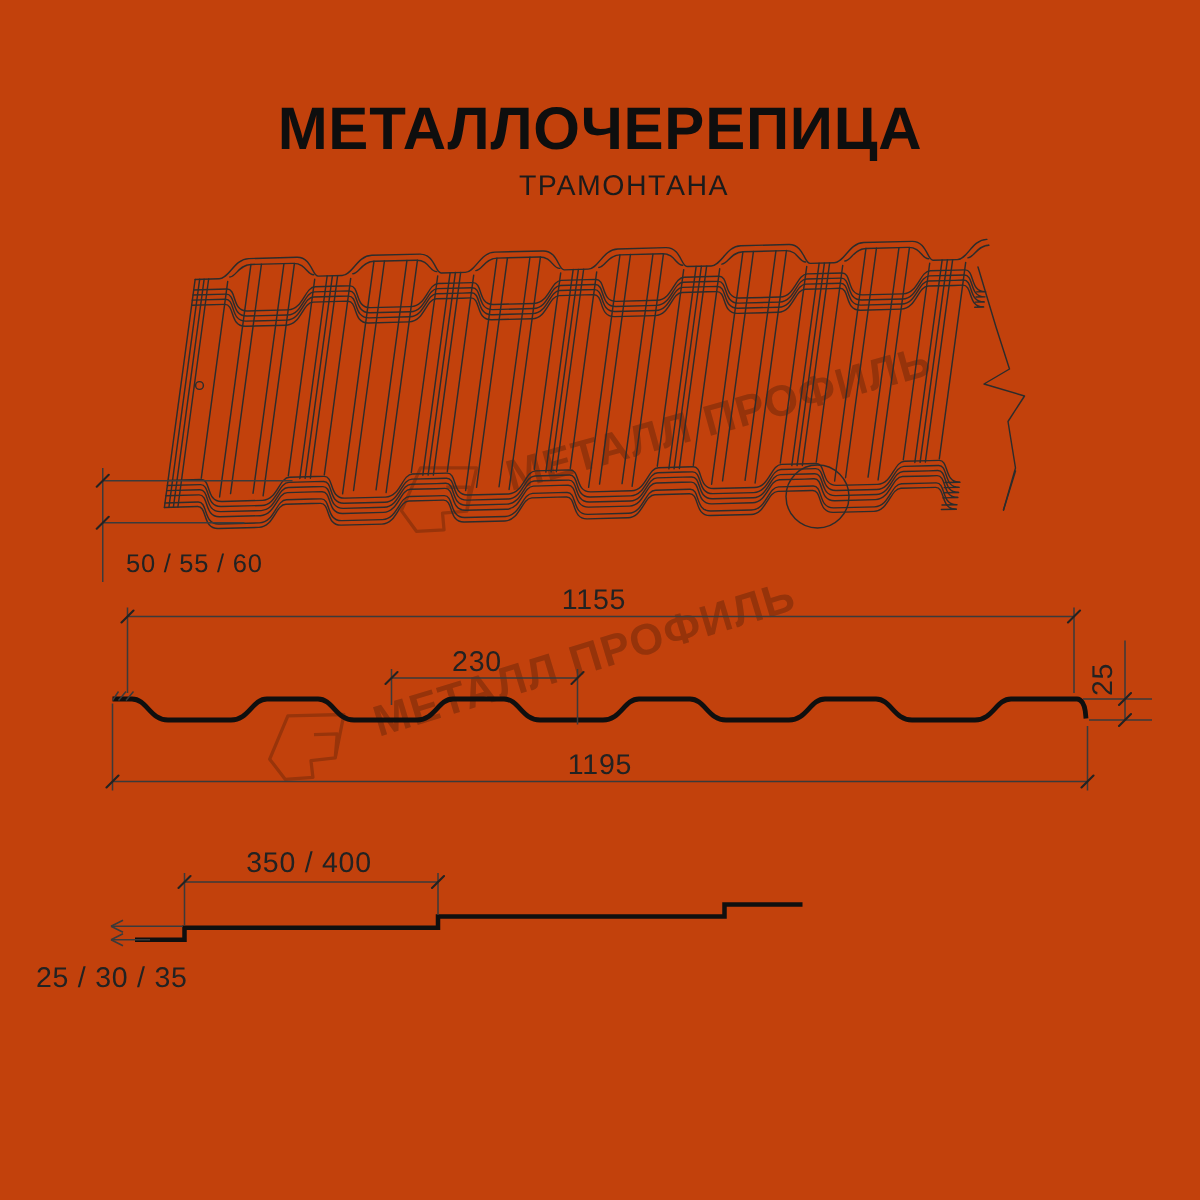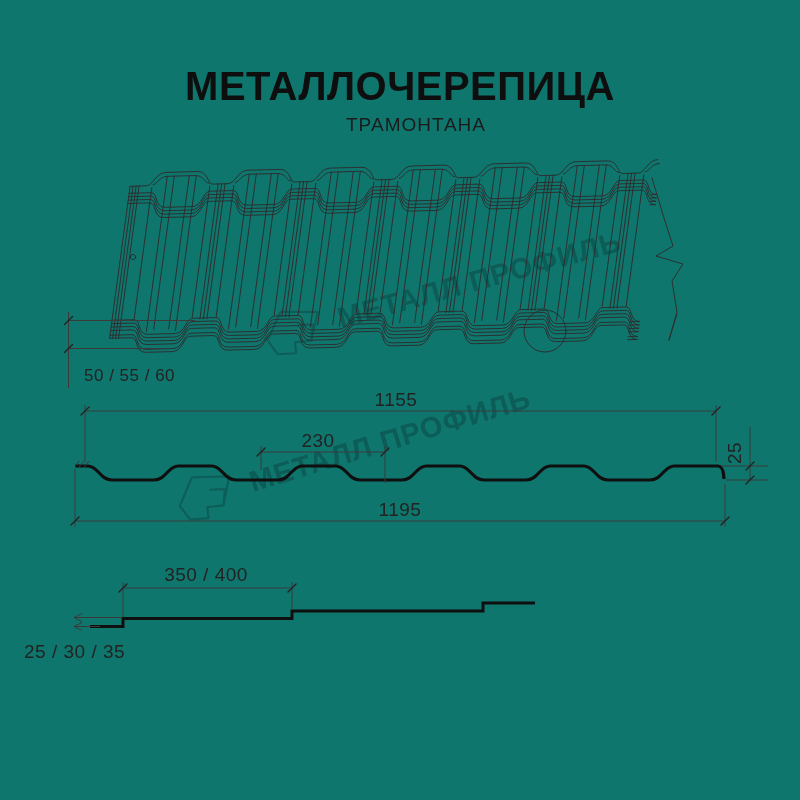--- a/index.html
+++ b/index.html
@@ -1,16 +1,16 @@
 <!DOCTYPE html>
 <html><head>
 <meta charset="utf-8">
 <style>
   html,body{margin:0;padding:0;background:#fff;}
-  .page{position:relative;width:800px;height:800px;background:#0f766e;overflow:hidden;
+  .page{position:relative;width:800px;height:800px;background:#c2410c;overflow:hidden;
         font-family:"Liberation Sans", sans-serif;}
   .hdr{position:absolute;left:0;top:0;width:800px;text-align:center;}
   .hdr h1{margin:0;position:absolute;top:66px;width:100%;font-size:40px;font-weight:bold;
           letter-spacing:.5px;color:#0e0e0e;line-height:1;}
   .hdr .sub{position:absolute;top:115px;width:100%;font-size:19px;font-weight:500;
             letter-spacing:1px;color:#1b1b1b;line-height:1;padding-left:16px;}
   .draw{position:absolute;left:0;top:0;width:800px;height:800px;}
   .fine path, .fine circle{fill:none;stroke:#2c2c2c;stroke-width:.95;stroke-linejoin:round;stroke-linecap:round;}
   .thick{fill:none;stroke:#0f0f0f;stroke-width:3.2;stroke-linejoin:round;stroke-linecap:butt;}
   .thick3{fill:none;stroke:#0f0f0f;stroke-width:3;stroke-linejoin:miter;}

